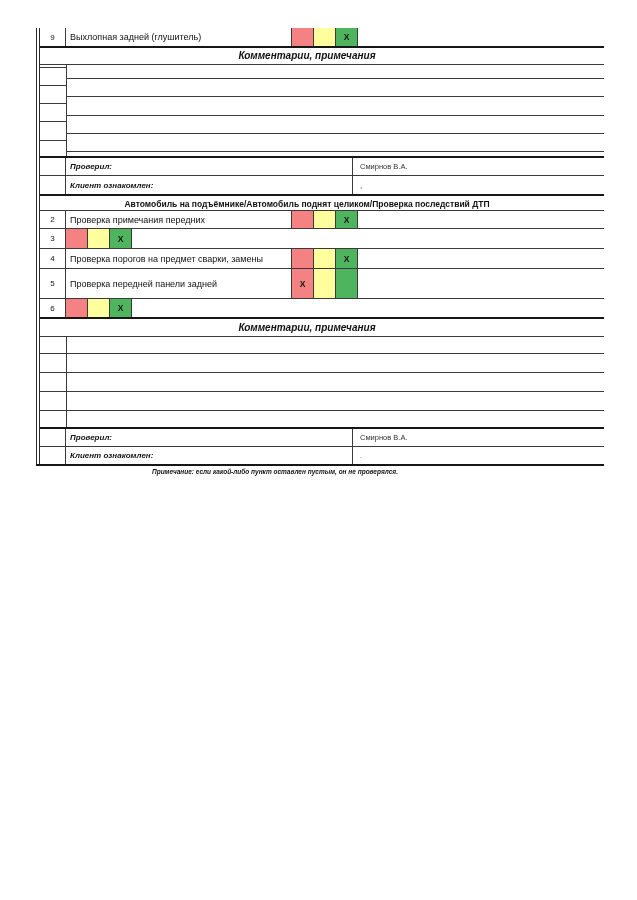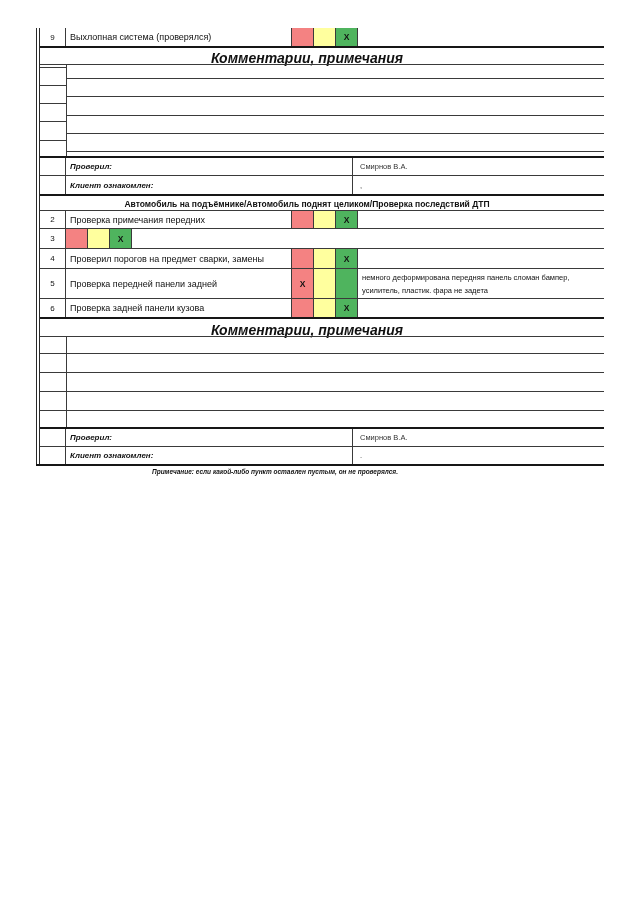--- a/index.html
+++ b/index.html
@@ -7,42 +7,42 @@
         font-family:"Liberation Sans",sans-serif;color:#111;}
   .abs{position:absolute;}
   .row{display:flex;align-items:stretch;}
   .cell{box-sizing:border-box;display:flex;align-items:center;overflow:hidden;}
   .num{width:26px;justify-content:center;font-size:8px;border-right:1px solid #3a3a3a;}
   .label{width:226px;padding-left:4px;font-size:9px;border-right:1px solid #3a3a3a;}
   .mark{width:22px;justify-content:center;font-size:8.5px;font-weight:bold;
         border-right:1px solid #3a3a3a;}
   .comment{flex:1;padding:2px 0 2px 4px;font-size:7.5px;line-height:13px;
            align-items:flex-start;display:block;}
-  .hdr{font-weight:bold;font-style:italic;font-size:14px;text-align:center;}
+  .hdr{font-weight:bold;font-style:italic;font-size:10px;text-align:center;}
   .hdr2{font-weight:bold;font-size:8.5px;text-align:center;}
   .sig-spacer{width:26px;border-right:1px solid #3a3a3a;}
   .sig-label{width:287px;padding-left:4px;font-size:8px;font-weight:bold;font-style:italic;
              border-right:1px solid #3a3a3a;}
   .sig-value{flex:1;padding-left:7px;font-size:7.5px;color:#333;}
   .thin{position:absolute;height:1px;background:#3a3a3a;}
   .bold{position:absolute;height:2px;background:#161616;}
   .vdiv{position:absolute;width:1px;background:#3a3a3a;}
   .dbl{position:absolute;width:2px;border-left:1px solid #2a2a2a;border-right:1px solid #2a2a2a;}
   .footnote{font-weight:bold;font-style:italic;font-size:6.5px;text-align:center;color:#111;}
 </style>
 </head>
 <body>
 
 <div class="page">
 
   <div class="dbl" style="left:36px;top:28px;height:437px;"></div>
 
   <div class="abs row" style="left:40px;top:28px;width:564px;height:18px;">
     <div class="cell num">9</div>
-    <div class="cell label">Выхлопная система (проверялся)</div>
+    <div class="cell label">Выхлопная задней (глушитель)</div>
     <div class="cell mark" style="background: rgb(244, 130, 130);"></div>
     <div class="cell mark" style="background: rgb(255, 255, 158);"></div>
     <div class="cell mark" style="background: rgb(79, 180, 94);">X</div>
     <div class="cell comment"></div>
   </div>
 
   <div class="abs hdr" style="left:40px;top:50px;width:534px;">Комментарии, примечания</div>
 
   <div class="abs" style="left:40px;top:65px;width:564px;height:91px;">
     <div class="vdiv" style="left:26px;top:0;height:91px;"></div>
@@ -81,37 +81,35 @@
   </div>
   <div class="abs row" style="left:40px;top:229px;width:564px;height:19px;">
     <div class="cell num">3</div>
     <div class="cell mark" style="background: rgb(244, 130, 130);"></div>
     <div class="cell mark" style="background: rgb(255, 255, 158);"></div>
     <div class="cell mark" style="background: rgb(79, 180, 94);">X</div>
     <div class="cell comment"></div>
   </div>
   <div class="abs row" style="left:40px;top:249px;width:564px;height:19px;">
     <div class="cell num">4</div>
-    <div class="cell label">Проверил порогов на предмет сварки, замены</div>
+    <div class="cell label">Проверка порогов на предмет сварки, замены</div>
     <div class="cell mark" style="background: rgb(244, 130, 130);"></div>
     <div class="cell mark" style="background: rgb(255, 255, 158);"></div>
     <div class="cell mark" style="background: rgb(79, 180, 94);">X</div>
     <div class="cell comment"></div>
   </div>
   <div class="abs row" style="left:40px;top:269px;width:564px;height:29px;">
     <div class="cell num">5</div>
     <div class="cell label">Проверка передней панели задней</div>
     <div class="cell mark" style="background: rgb(244, 130, 130);">X</div>
     <div class="cell mark" style="background: rgb(255, 255, 158);"></div>
     <div class="cell mark" style="background: rgb(79, 180, 94);"></div>
-    <div class="cell comment">немного деформирована передняя панель сломан бампер, усилитель, пластик. фара не задета</div>
   </div>
   <div class="abs row" style="left:40px;top:299px;width:564px;height:18px;">
     <div class="cell num">6</div>
-    <div class="cell label">Проверка задней панели кузова</div>
     <div class="cell mark" style="background: rgb(244, 130, 130);"></div>
     <div class="cell mark" style="background: rgb(255, 255, 158);"></div>
     <div class="cell mark" style="background: rgb(79, 180, 94);">X</div>
     <div class="cell comment"></div>
   </div>
 
   <div class="abs hdr" style="left:40px;top:322px;width:534px;">Комментарии, примечания</div>
 
   <div class="abs" style="left:40px;top:337px;width:564px;height:90px;">
     <div class="vdiv" style="left:26px;top:0;height:90px;"></div>

